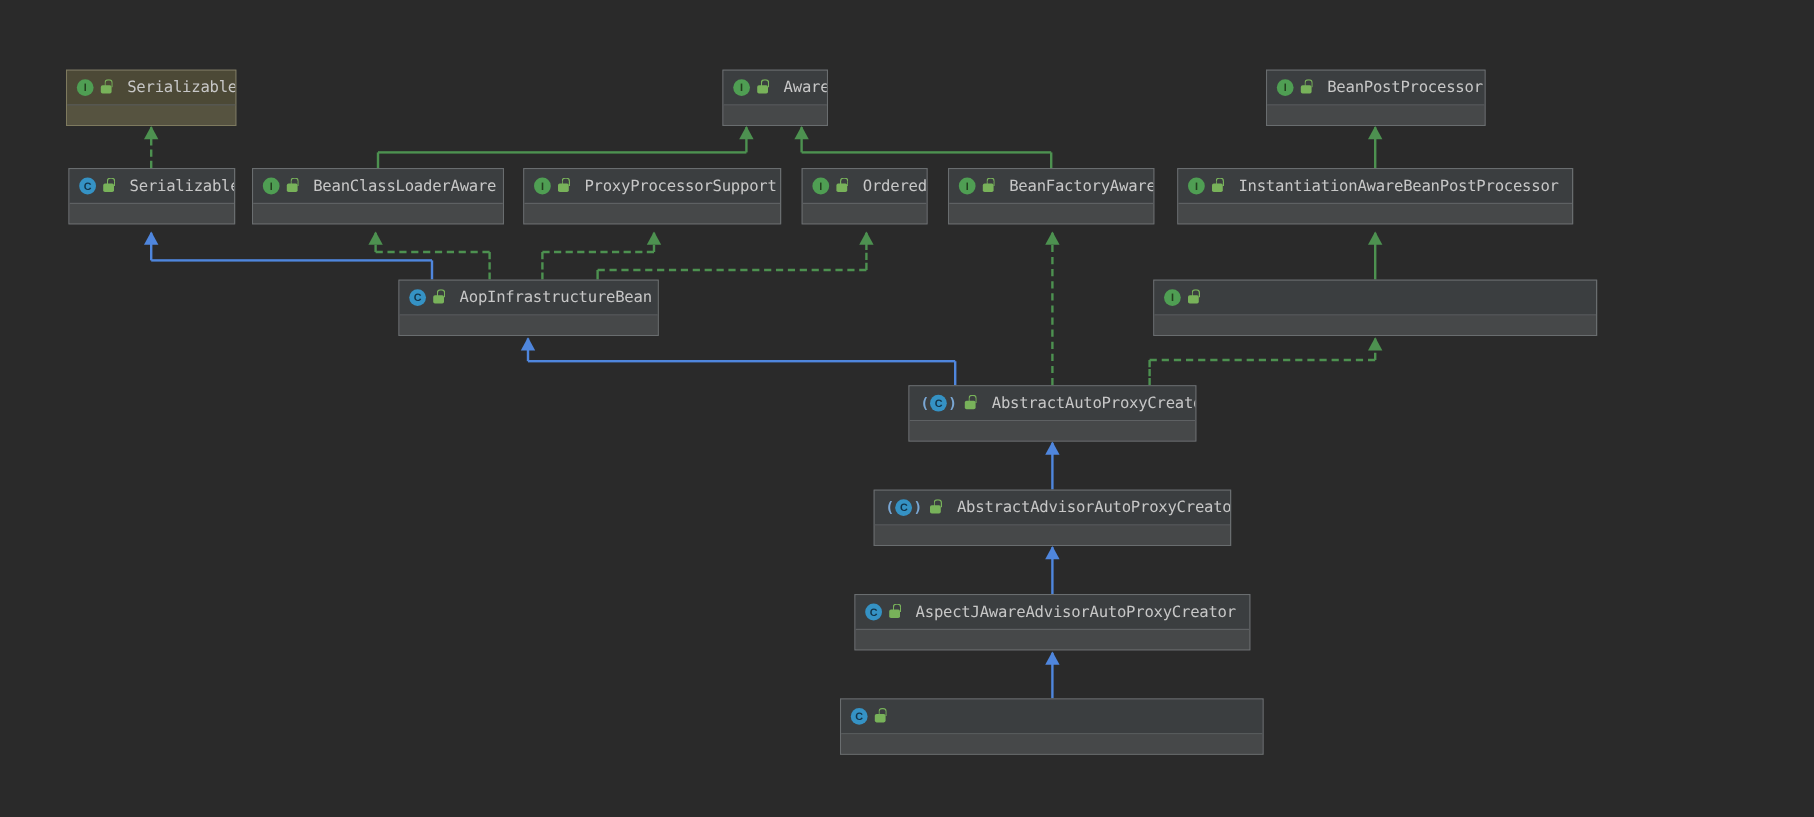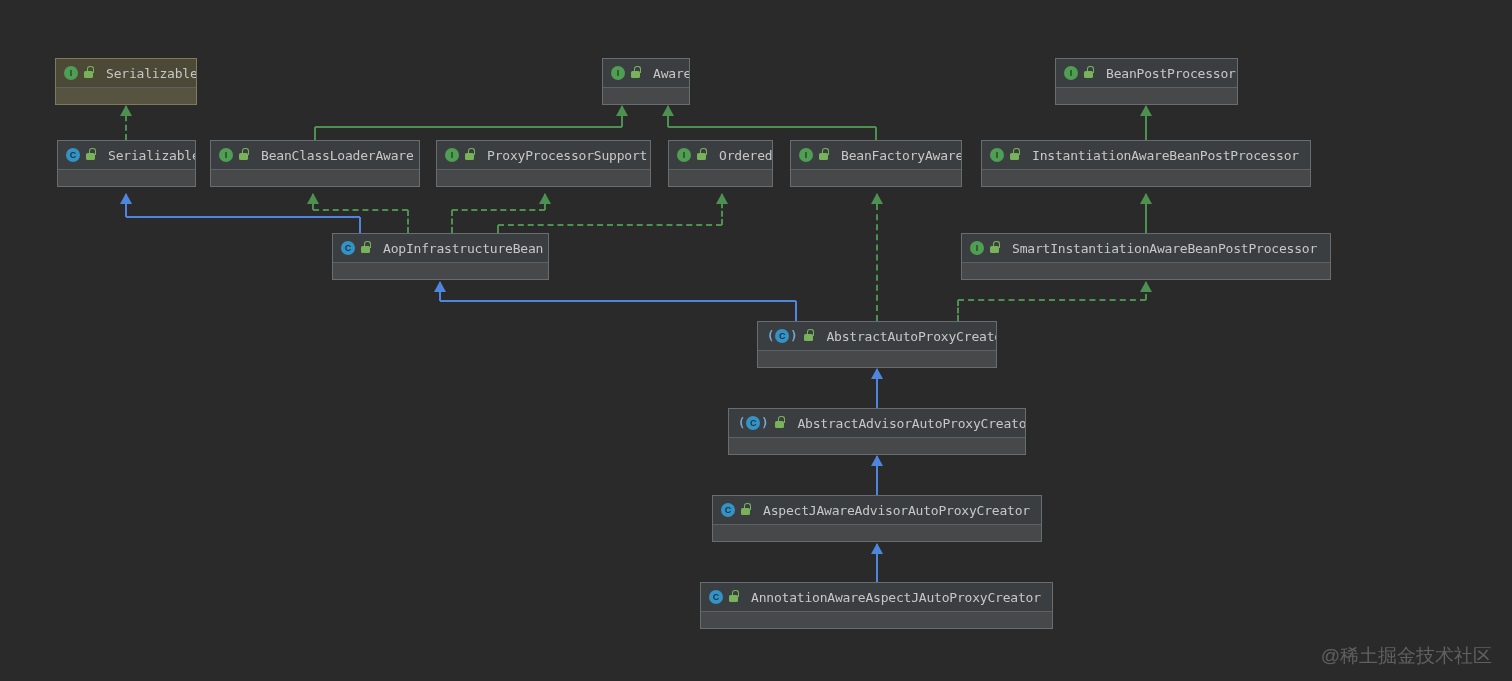--- a/index.html
+++ b/index.html
@@ -32,21 +32,20 @@
   .arrow-up{position:absolute;width:0;height:0;z-index:1;
     border-left:6px solid transparent;border-right:6px solid transparent;border-bottom:11px solid #4d9150}
   
   .watermark{position:absolute;right:20px;bottom:12px;color:var(--watermark);
     font-size:19px;z-index:3;font-family:"Liberation Sans",sans-serif}
 </style>
 </head>
 <body>
 
 <div class="canvas">
-  <div class="watermark">@稀土掘金技术社区</div>
 <div class="seg" style="left: 125px; top: 106px; height: 34px; border-left: 2px dashed rgb(77, 145, 80);"></div>
     <div class="arrow-up" style="left: 120px; top: 105px; border-bottom-color: rgb(77, 145, 80);"></div>
     <div class="seg" style="left: 621px; top: 106px; height: 21px; border-left: 2px solid rgb(77, 145, 80);"></div>
     <div class="seg" style="top: 126px; left: 315px; width: 307px; border-top: 2px solid rgb(77, 145, 80);"></div>
     <div class="seg" style="left: 314px; top: 127px; height: 13px; border-left: 2px solid rgb(77, 145, 80);"></div>
     <div class="arrow-up" style="left: 616px; top: 105px; border-bottom-color: rgb(77, 145, 80);"></div>
     <div class="seg" style="left: 667px; top: 106px; height: 21px; border-left: 2px solid rgb(77, 145, 80);"></div>
     <div class="seg" style="top: 126px; left: 668px; width: 208px; border-top: 2px solid rgb(77, 145, 80);"></div>
     <div class="seg" style="left: 875px; top: 127px; height: 13px; border-left: 2px solid rgb(77, 145, 80);"></div>
     <div class="arrow-up" style="left: 662px; top: 105px; border-bottom-color: rgb(77, 145, 80);"></div>
@@ -185,21 +184,20 @@
         <span class="lbl">AopInfrastructureBean</span>
       </div>
       <div class="body"></div>
     </div>
     <div class="node" style="left: 961px; top: 233px; width: 370px;">
       <div class="head">
         <span class="type-icon">
           <span class="circ" style="color: rgb(35, 64, 31); background: rgb(79, 158, 83);">I</span>
         </span>
         <span class="lock"></span>
-        <span class="lbl">SmartInstantiationAwareBeanPostProcessor</span>
       </div>
       <div class="body"></div>
     </div>
     <div class="node" style="left: 757px; top: 321px; width: 240px;">
       <div class="head">
         <span class="type-icon">
           <span class="paren" style="color: rgb(122, 167, 212);">(</span>
           <span class="circ" style="color: rgb(18, 51, 73); background: rgb(53, 146, 196);">C</span>
           <span class="paren" style="color: rgb(122, 167, 212);">)</span>
         </span>
@@ -229,17 +227,16 @@
         <span class="lbl">AspectJAwareAdvisorAutoProxyCreator</span>
       </div>
       <div class="body"></div>
     </div>
     <div class="node" style="left: 700px; top: 582px; width: 353px;">
       <div class="head">
         <span class="type-icon">
           <span class="circ" style="color: rgb(18, 51, 73); background: rgb(53, 146, 196);">C</span>
         </span>
         <span class="lock"></span>
-        <span class="lbl">AnnotationAwareAspectJAutoProxyCreator</span>
       </div>
       <div class="body"></div>
     </div>
   </div>
 
 </body></html>

